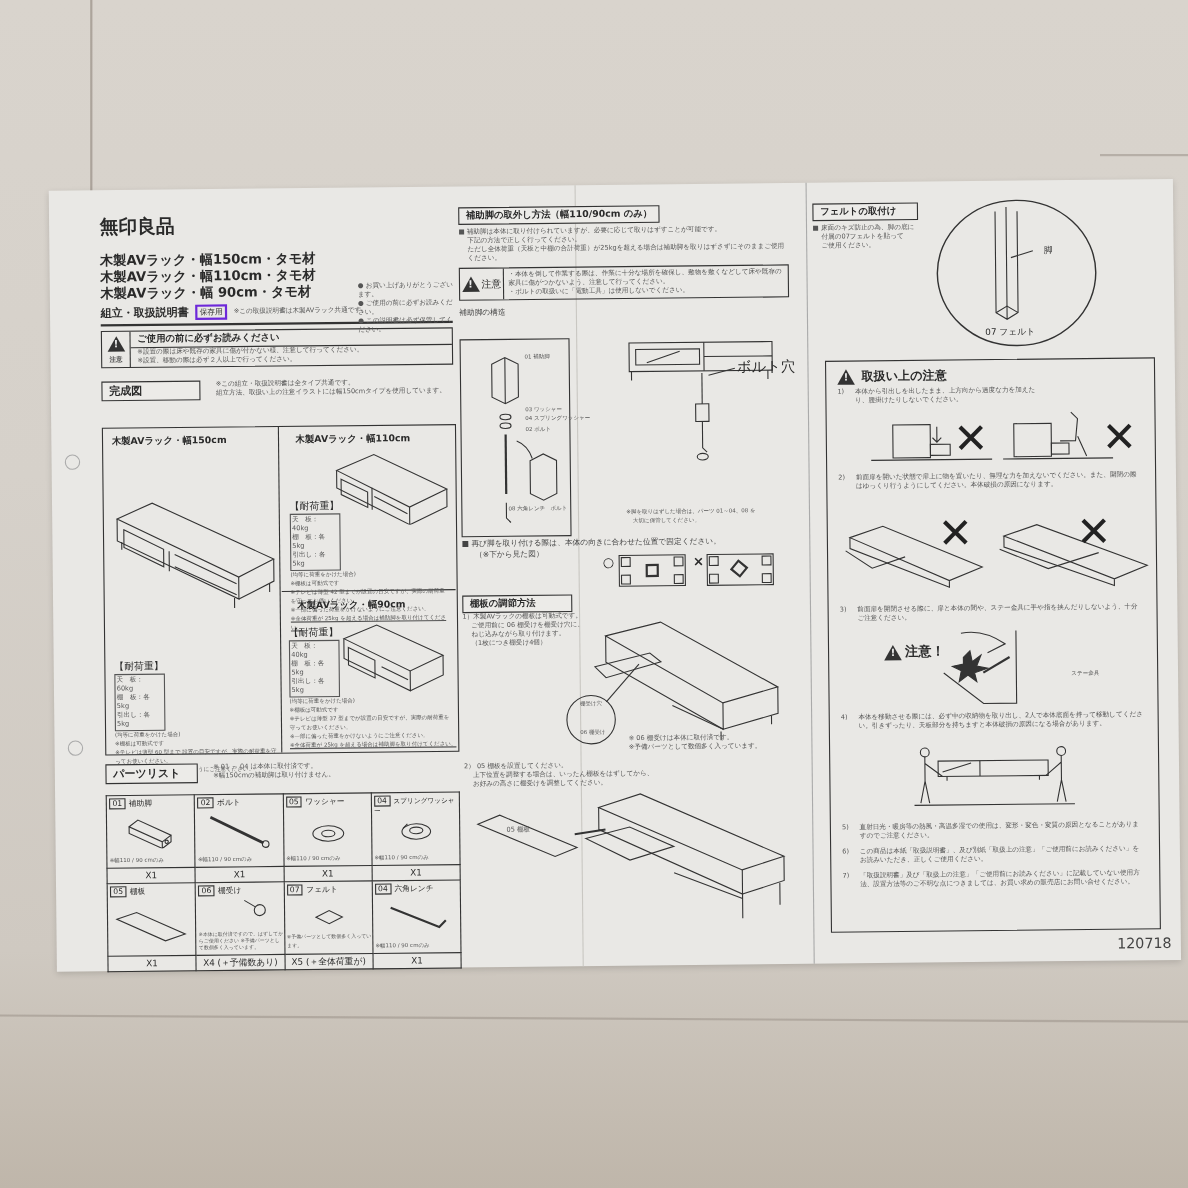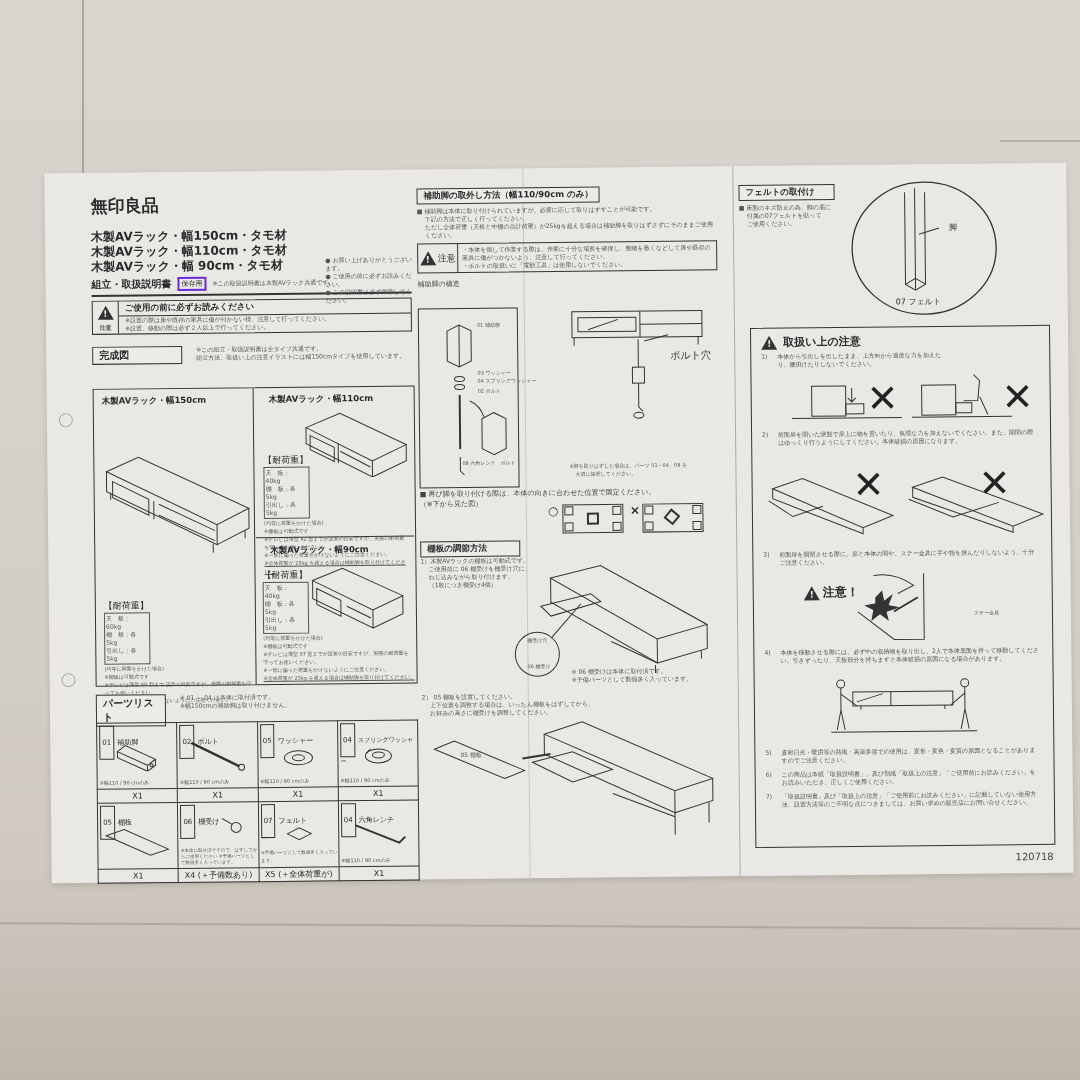--- a/index.html
+++ b/index.html
@@ -15,21 +15,21 @@
 .t{font-size:7px;line-height:10px;color:#444}
 .t6{font-size:6px;line-height:8px;color:#555}
 .hbox{display:inline-block;border:1px solid #333;padding:1px 6px;font-size:10px;font-weight:bold;background:#ecebe8}
 .hole{position:absolute;width:14px;height:14px;border:1px solid #aaa;border-radius:50%;background:#e9e8e5}
 .box{position:absolute;border:1.5px solid #333}
 .draw{position:absolute}
 .parts{position:absolute;left:20px;top:528px;width:318px;border-collapse:collapse}
 .parts td{border:1px solid #333;vertical-align:top;font-size:7px;width:79.5px}
 .parts .cell{height:65px;position:relative;padding:2px}
 .parts .qty{height:14px;text-align:center;font-size:8px;line-height:13px}
-.num{display:inline-block;border:1px solid #333;padding:12px 2px;font-size:7px;margin-right:3px}
+.num{display:inline-block;border:1px solid #333;padding:0 2px;font-size:7px;margin-right:3px}
 .warn{display:inline-block;width:0;height:0;border-left:8px solid transparent;border-right:8px solid transparent;border-bottom:14px solid #333;position:relative}
 .warn::after{content:"!";position:absolute;left:-2px;top:3px;color:#eee;font-size:9px;font-weight:bold}
 .xmark{position:absolute;font-size:38px;font-weight:bold;color:#222;line-height:1}
 </style>
 </head>
 <body>
 
 <div class="seam" style="left:82px;top:0;height:175px"></div>
 <div class="floorline" style="left:0;top:925px;width:1080px;transform:rotate(0.3deg)"></div>
 <div class="floorline" style="left:1000px;top:140px;width:80px"></div>
@@ -147,21 +147,21 @@
           <div class="t6" style="font-size:5px">(均等に荷重をかけた場合)</div>
           <div class="t6" style="font-size:5px">※棚板は可動式です</div>
           <div class="t6" style="font-size:5px;width:148px">※テレビは薄型 37 型までが設置の目安ですが、実際の耐荷重を守ってお使いください。</div>
           <div class="t6" style="font-size:5px">※一部に偏った荷重をかけないようにご注意ください。</div>
           <div class="t6" style="font-size:5px;text-decoration:underline">※全体荷重が 25kg を超える場合は補助脚を取り付けてください。</div>
         </div>
       </div>
     </div>
 
     <div style="position:absolute;left:28px;top:508px;display:flex;gap:14px">
-      <span class="hbox" style="width:70px">パーツリスト</span>
+      <span class="hbox" style="width:84px">パーツリスト</span>
       <div>
           <div class="t6">※ 01 ～ 04 は本体に取付済です。</div>
           <div class="t6">※幅150cmの補助脚は取り付けません。</div>
         </div>
     </div>
     <table class="parts" style="left:28px;top:536px;width:322px">
       <tbody>
           <tr>
         <td>
               <div class="cell"><span class="num">01</span><span>補助脚</span>
@@ -296,27 +296,27 @@
           <rect x="10" y="10" width="58" height="14"></rect>
           <path d="M72 4 L72 30 M72 17 L134 17 M20 22 L50 12"></path>
           <path d="M6 30 L6 38 M130 30 L130 38"></path>
           <path d="M70 32 L70 60"></path>
           <rect x="64" y="60" width="12" height="16"></rect>
           <path d="M70 76 L70 100 L74 104"></path>
           <ellipse cx="70" cy="108" rx="5" ry="3"></ellipse>
           <path d="M100 28 L76 34"></path>
         </g>
       </svg>
-    <div style="position:absolute;left:252px;top:168px;font-size:10px">ボルト穴</div>
+    <div style="position:absolute;left:252px;top:144px;font-size:13px">ボルト穴</div>
     <div style="position:absolute;left:150px;top:280px">
         <div class="t6" style="font-size:5px">※脚を取りはずした場合は、パーツ 01～04、08 を</div>
         <div class="t6" style="font-size:5px;padding-left:6px">大切に保管してください。</div>
       </div>
     <div class="t" style="position:absolute;left:0;top:306px;width:310px">■ 再び脚を取り付ける際は、本体の向きに合わせた位置で固定ください。</div>
-    <div class="t" style="position:absolute;left:0;top:316px">（※下から見た図）</div>
+    <div class="t" style="position:absolute;left:12px;top:316px">（※下から見た図）</div>
     <div style="position:absolute;left:128px;top:322px;font-size:12px">○</div>
     <svg class="draw" style="left:142px;top:322px" width="62" height="30">
         <g fill="none" stroke="#333">
           <rect x="1" y="1" width="60" height="28"></rect>
           <rect x="3" y="3" width="8" height="8"></rect>
           <rect x="51" y="3" width="8" height="8"></rect>
           <rect x="3" y="19" width="8" height="8"></rect>
           <rect x="51" y="19" width="8" height="8"></rect>
           <rect x="26" y="10" width="10" height="10" stroke-width="2"></rect>
         </g>
@@ -468,15 +468,15 @@
         </div>
       <div class="t6" style="display:flex;position:absolute;left:10px;top:442px">
           <span style="width:16px">6)</span>
           <span style="width:260px">この商品は本紙「取扱説明書」、及び別紙「取扱上の注意」「ご使用前にお読みください」をお読みいただき、正しくご使用ください。</span>
         </div>
       <div class="t6" style="display:flex;position:absolute;left:10px;top:464px">
           <span style="width:16px">7)</span>
           <span style="width:260px">「取扱説明書」及び「取扱上の注意」「ご使用前にお読みください」に記載していない使用方法、設置方法等のご不明な点につきましては、お買い求めの販売店にお問い合せください。</span>
         </div>
     </div>
-    <div style="position:absolute;left:270px;top:674px;font-size:10px;color:#444">120718</div>
+    <div style="position:absolute;left:270px;top:674px;font-size:13px;color:#444">120718</div>
   </div>
 </div>
 
 </body></html>

